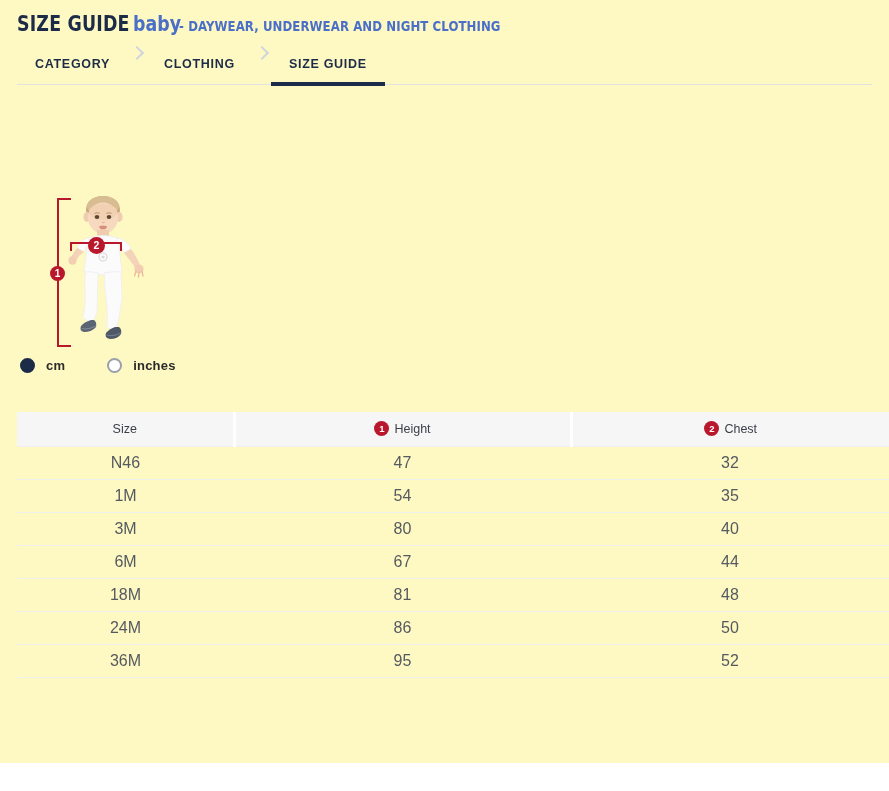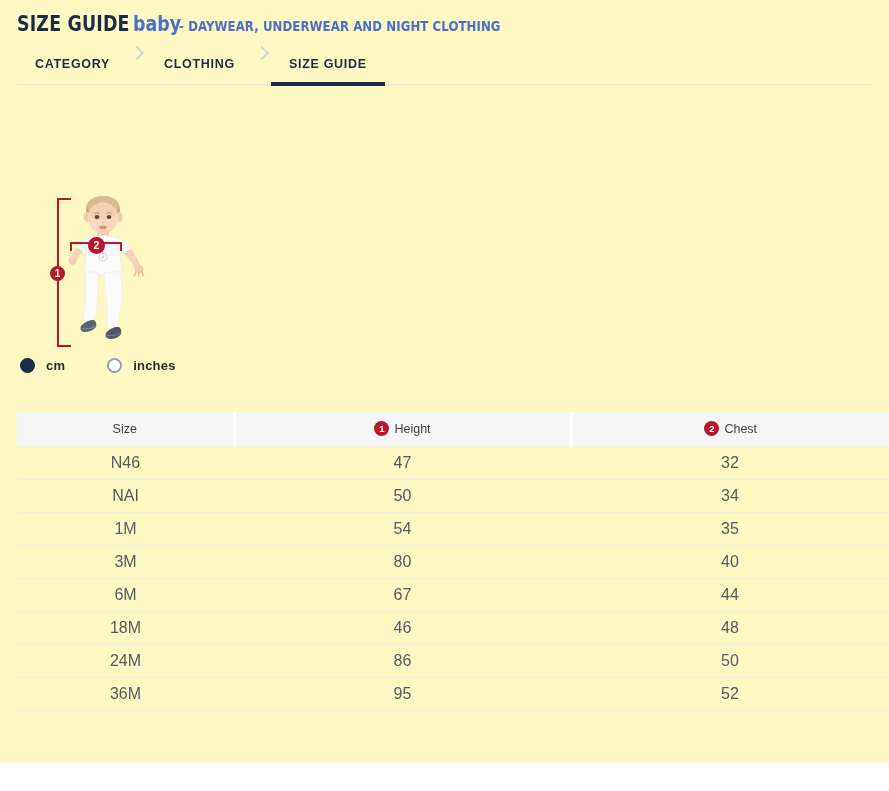--- a/index.html
+++ b/index.html
@@ -367,42 +367,37 @@
         </th>
       </tr>
     </thead>
     <tbody>
       <tr>
           <td>N46</td>
           <td>47</td>
           <td>32</td>
         </tr>
       <tr>
-          <td>NAI</td>
-          <td>50</td>
-          <td>34</td>
-        </tr>
-      <tr>
           <td>1M</td>
           <td>54</td>
           <td>35</td>
         </tr>
       <tr>
           <td>3M</td>
           <td>80</td>
           <td>40</td>
         </tr>
       <tr>
           <td>6M</td>
           <td>67</td>
           <td>44</td>
         </tr>
       <tr>
           <td>18M</td>
-          <td>46</td>
+          <td>81</td>
           <td>48</td>
         </tr>
       <tr>
           <td>24M</td>
           <td>86</td>
           <td>50</td>
         </tr>
       <tr>
           <td>36M</td>
           <td>95</td>

